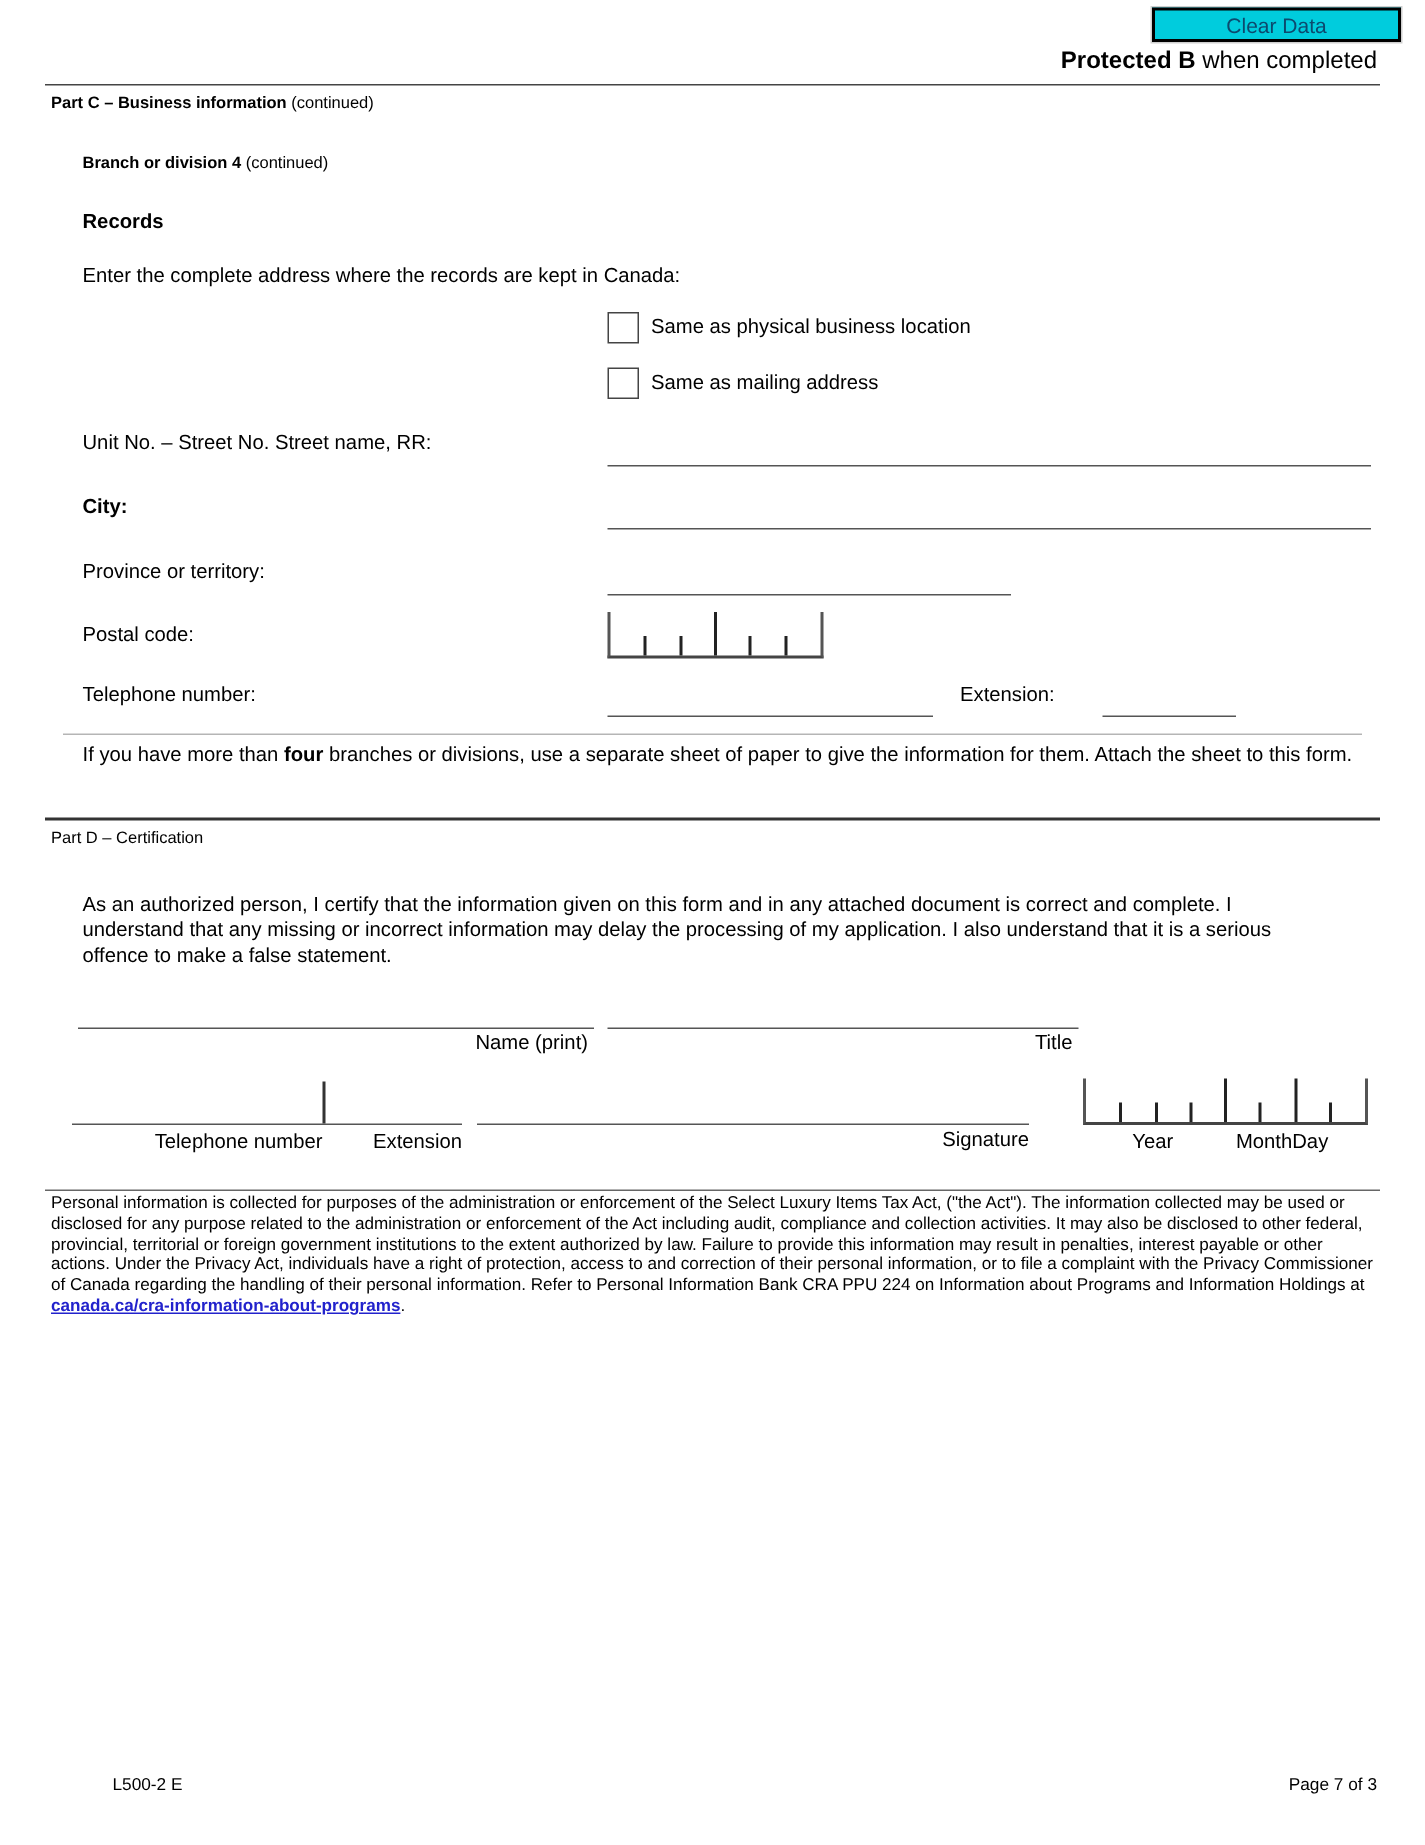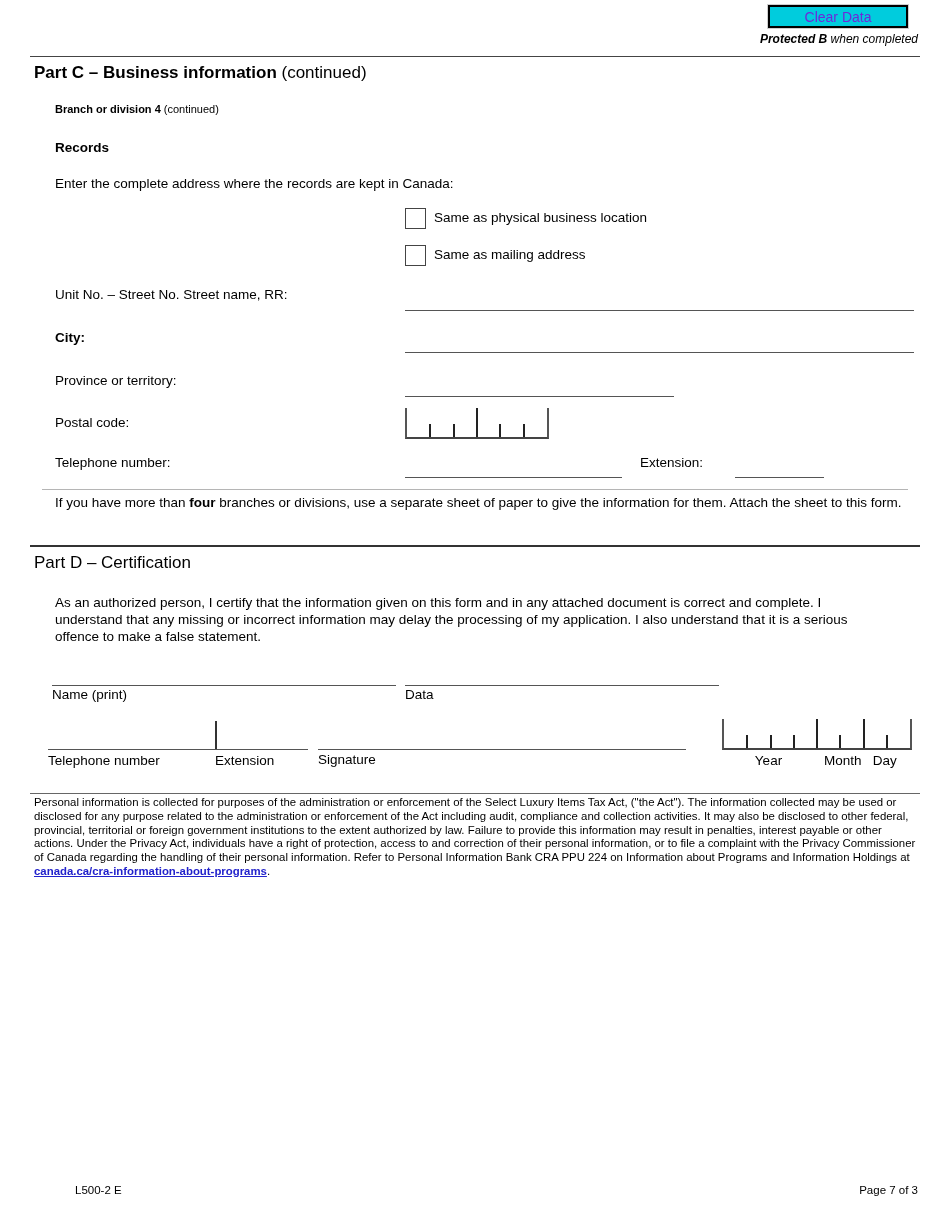--- a/index.html
+++ b/index.html
@@ -12,50 +12,49 @@
     color: #000;
     font-size: 13.5px;
     overflow: hidden;
   }
   .b { font-weight: bold; }
 
   
   .clear-data {
     position: absolute;
     top: 5px; left: 768px;
-    width: 140px; height: 23px;
+    width: 166px; height: 23px;
     background: #00CCDD;
     border: 2px solid #000;
     box-shadow: 0 0 0 1px #cfcfcf;
     font-family: "Liberation Sans", sans-serif;
     font-size: 14px;
-    color: #6d28d9;
+    color: #0c4a6e;
     cursor: pointer;
     padding: 0;
   }
   .protected {
     position: absolute;
     top: 32px; right: 32px;
-    font-size: 12px;
+    font-size: 16px;
     text-align: right;
-    font-style: italic;
   }
 
   
   .rule { position: absolute; border-top: 1px solid #444; height: 0; }
   .rule-top   { top: 56px;  left: 30px; width: 890px; }
   .rule-note  { top: 489px; left: 42px; width: 866px; border-top: 1px solid #b5b5b5; }
   .rule-partd { top: 545px; left: 30px; width: 890px; border-top: 2px solid #333; }
   .rule-priv  { top: 793px; left: 30px; width: 890px; border-top: 1px solid #666; }
 
   .part-title {
     position: absolute;
     left: 34px;
     margin: 0;
-    font-size: 17px;
+    font-size: 11px;
     font-weight: normal;
   }
   .sub-title {
     position: absolute;
     left: 55px;
     margin: 0;
     font-size: 11px;
     font-weight: normal;
   }
   .label { position: absolute; font-size: 13.5px; }
@@ -105,30 +104,30 @@
   
   .sig-line {
     position: absolute;
     border-bottom: 1px solid #555;
   }
   .telext-div {
     position: absolute;
     width: 1.5px;
     background: #333;
   }
-  .center-label { text-align: left; position: absolute; font-size: 13.5px; }
+  .center-label { text-align: right; position: absolute; font-size: 13.5px; }
 
   .date-labels {
     position: absolute;
     display: flex;
     font-size: 13.5px;
   }
   .date-labels .yl { width: 50%; text-align: center; }
   .date-labels .ml { width: 25%; text-align: right; }
-  .date-labels .dl { width: 25%; text-align: center; }
+  .date-labels .dl { width: 25%; text-align: left; }
 
   .note-text, .cert-text { position: absolute; line-height: 17px; }
 
   .privacy {
     position: absolute;
     top: 796px; left: 34px; width: 888px;
     font-size: 11.4px;
     line-height: 13.8px;
   }
   .privacy a {
@@ -193,21 +192,21 @@
     <span>If you have more than </span><span class="b">four</span><span> branches or divisions, use a separate sheet of paper to give the information for them. Attach the sheet to this form.</span>
   </div>
 
   <div class="rule rule-partd"></div>
   <h1 class="part-title b" style="top:553px">Part D – Certification</h1>
   <div class="cert-text" style="top:594px; left:55px; width:820px;">As an authorized person, I certify that the information given on this form and in any attached document is correct and complete. I understand that any missing or incorrect information may delay the processing of my application. I also understand that it is a serious offence to make a false statement.</div>
 
   <input class="field-line sig" style="top: 660px; left: 52px; width: 340px; height: 25px;">
   <div class="center-label" style="top:687px; left:52px; width:340px;">Name (print)</div>
   <input class="field-line sig" style="top: 660px; left: 405px; width: 310px; height: 25px;">
-  <div class="center-label" style="top:687px; left:405px; width:310px;">Data</div>
+  <div class="center-label" style="top:687px; left:405px; width:310px;">Title</div>
 
   <div class="sig-line" style="top:721px; left:48px; width:260px; height:28px;"></div>
   <div class="telext-div" style="top:721px; left:215px; height:28px;"></div>
   <div class="center-label" style="top:753px; left:48px; width:167px;">Telephone number</div>
   <div class="center-label" style="top:753px; left:215px; width:93px;">Extension</div>
 
   <div class="sig-line" style="top:721px; left:318px; width:368px; height:28px;"></div>
   <div class="center-label" style="top:752px; left:318px; width:368px;">Signature</div>
 
   <div class="comb" style="top:719px; left:722px; width:186px; height:29px;">

